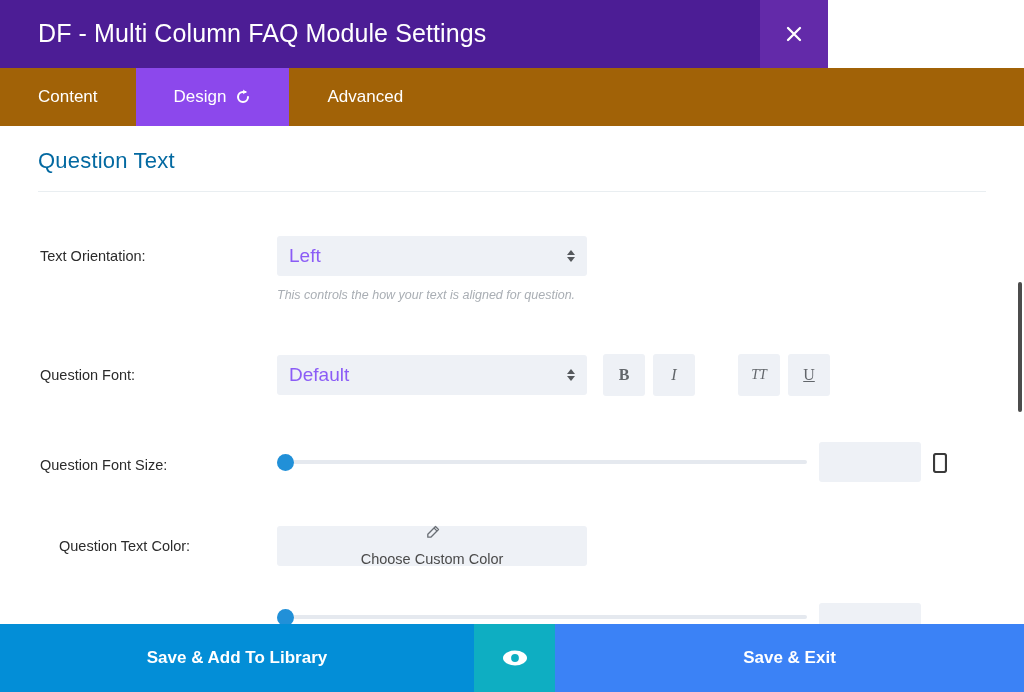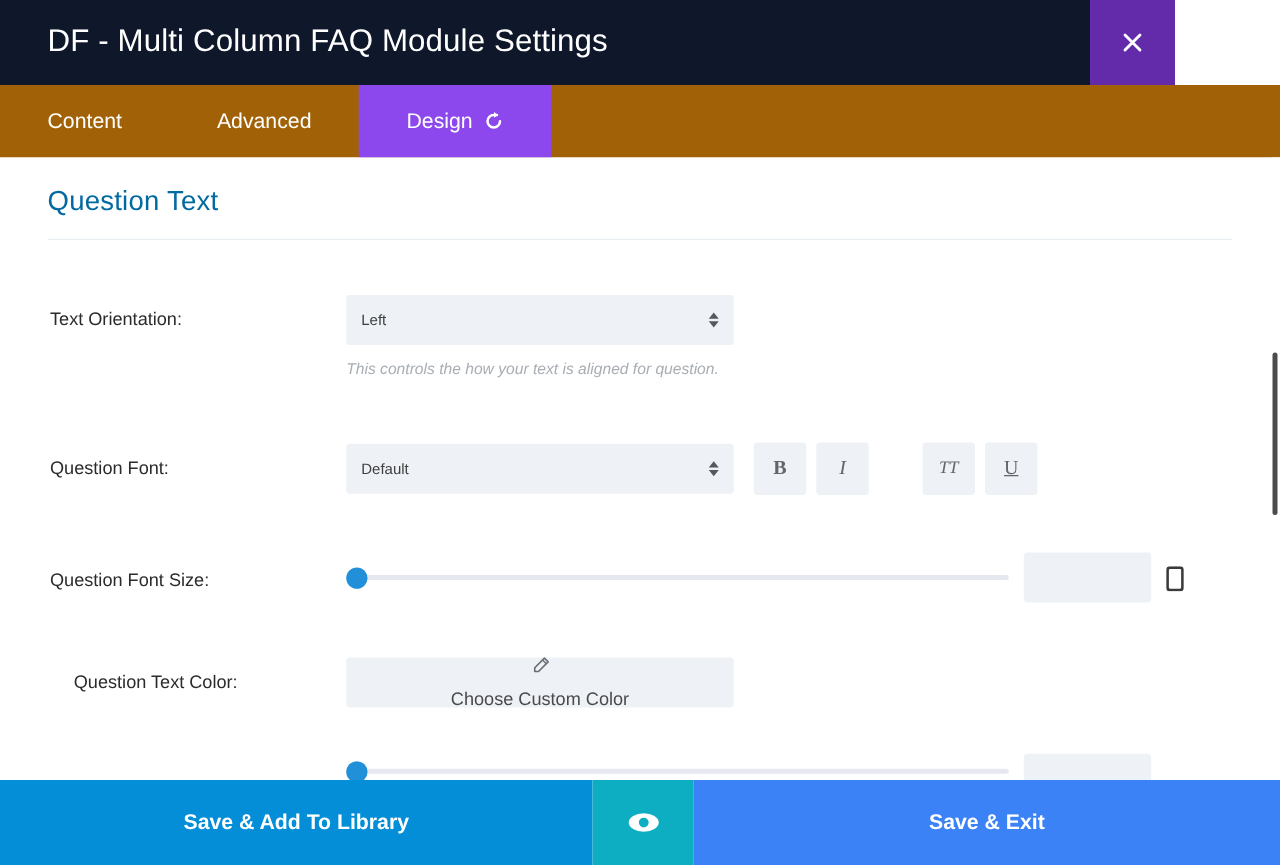--- a/index.html
+++ b/index.html
@@ -12,22 +12,22 @@
   .app {
     position: relative;
     width: 1024px; height: 692px;
     background: #ffffff;
     overflow: hidden;
   }
 
   
   .modal-header {
     position: absolute; top: 0; left: 0;
-    width: 940px; height: 68px;
-    background: #0f172a;
+    width: 828px; height: 68px;
+    background: #4c1d95;
   }
   .modal-title {
     position: absolute; left: 38px; top: 19px;
     font-size: 25px; font-weight: 400; color: #ffffff;
     letter-spacing: .1px; white-space: nowrap;
   }
   .close-btn {
     position: absolute; right: 0; top: 0;
     width: 68px; height: 68px;
     background: #632aa9;
@@ -80,21 +80,21 @@
   
   .select {
     position: absolute;
     background: #eef1f6;
     border: none; border-radius: 3px;
     height: 40px;
     display: flex; align-items: center;
     cursor: pointer;
   }
   .select-value {
-    font-size: 12px; color: #404040;
+    font-size: 19px; color: #8b5cf6;
     padding-left: 12px;
   }
   .select-arrows {
     position: absolute; right: 12px; top: 50%;
     transform: translateY(-50%);
     display: flex; flex-direction: column; gap: 2px;
   }
   .arrow-up, .arrow-down { width: 0; height: 0; }
   .arrow-up {
     border-left: 4.5px solid transparent;
@@ -215,32 +215,32 @@
     <div class="close-btn">
       <svg width="20" height="20" viewBox="0 0 20 20">
         <path d="M4 4 L16 16 M16 4 L4 16" stroke="#ffffff" stroke-width="2.3" stroke-linecap="round" fill="none"></path>
       </svg>
     </div>
   </div>
 
   <div class="tabs">
     <div class="tab">
       <span>Content</span>
-    </div>
-    <div class="tab">
-      <span>Advanced</span>
     </div>
     <div class="tab active">
       <span>Design</span>
       <span class="tab-reset-icon">
         <svg width="16" height="16" viewBox="0 0 16 16">
           <path d="M13 8 A5 5 0 1 1 8 3 L10.6 3" stroke="#ffffff" stroke-width="2" fill="none" stroke-linecap="round"></path>
           <path d="M8.2 0.6 L11.4 3 L8.2 5.2 Z" fill="#ffffff"></path>
         </svg>
       </span>
+    </div>
+    <div class="tab">
+      <span>Advanced</span>
     </div>
   </div>
 
   <div class="body-area">
 
     <div class="section-title">Question Text</div>
     <div class="section-rule"></div>
 
     <div class="row">
       <div class="row-label" style="top:122px;">Text Orientation:</div>

